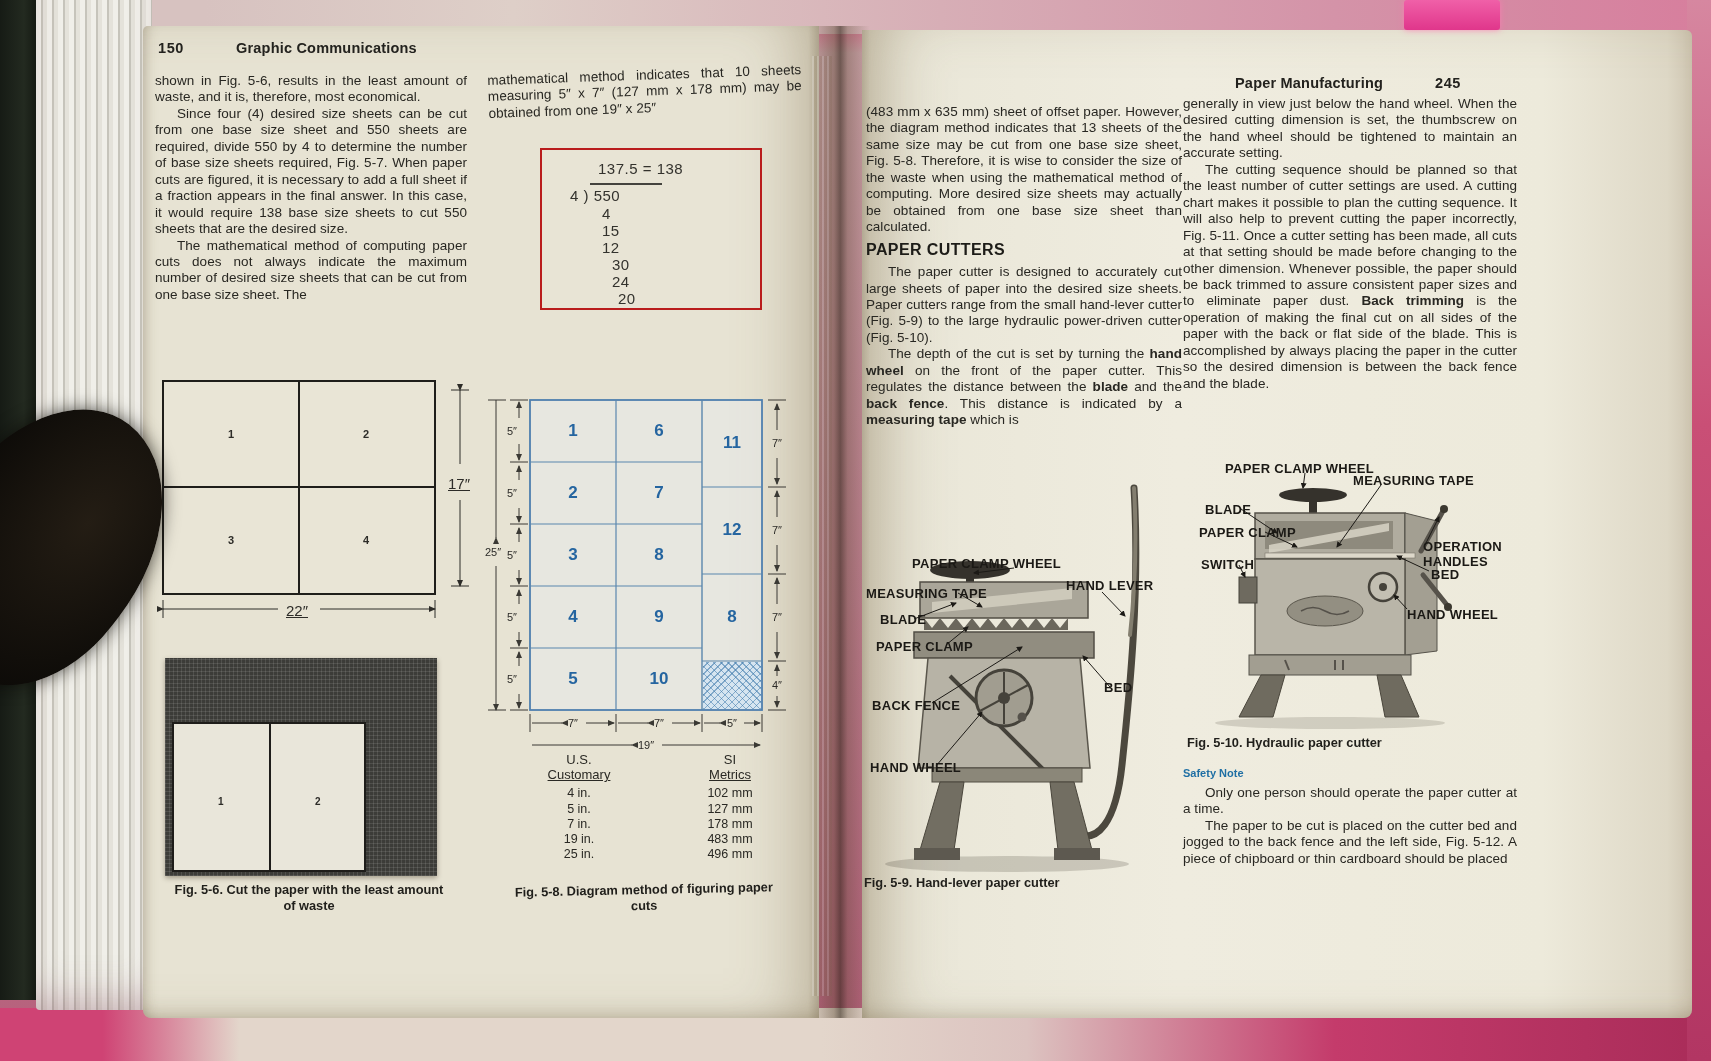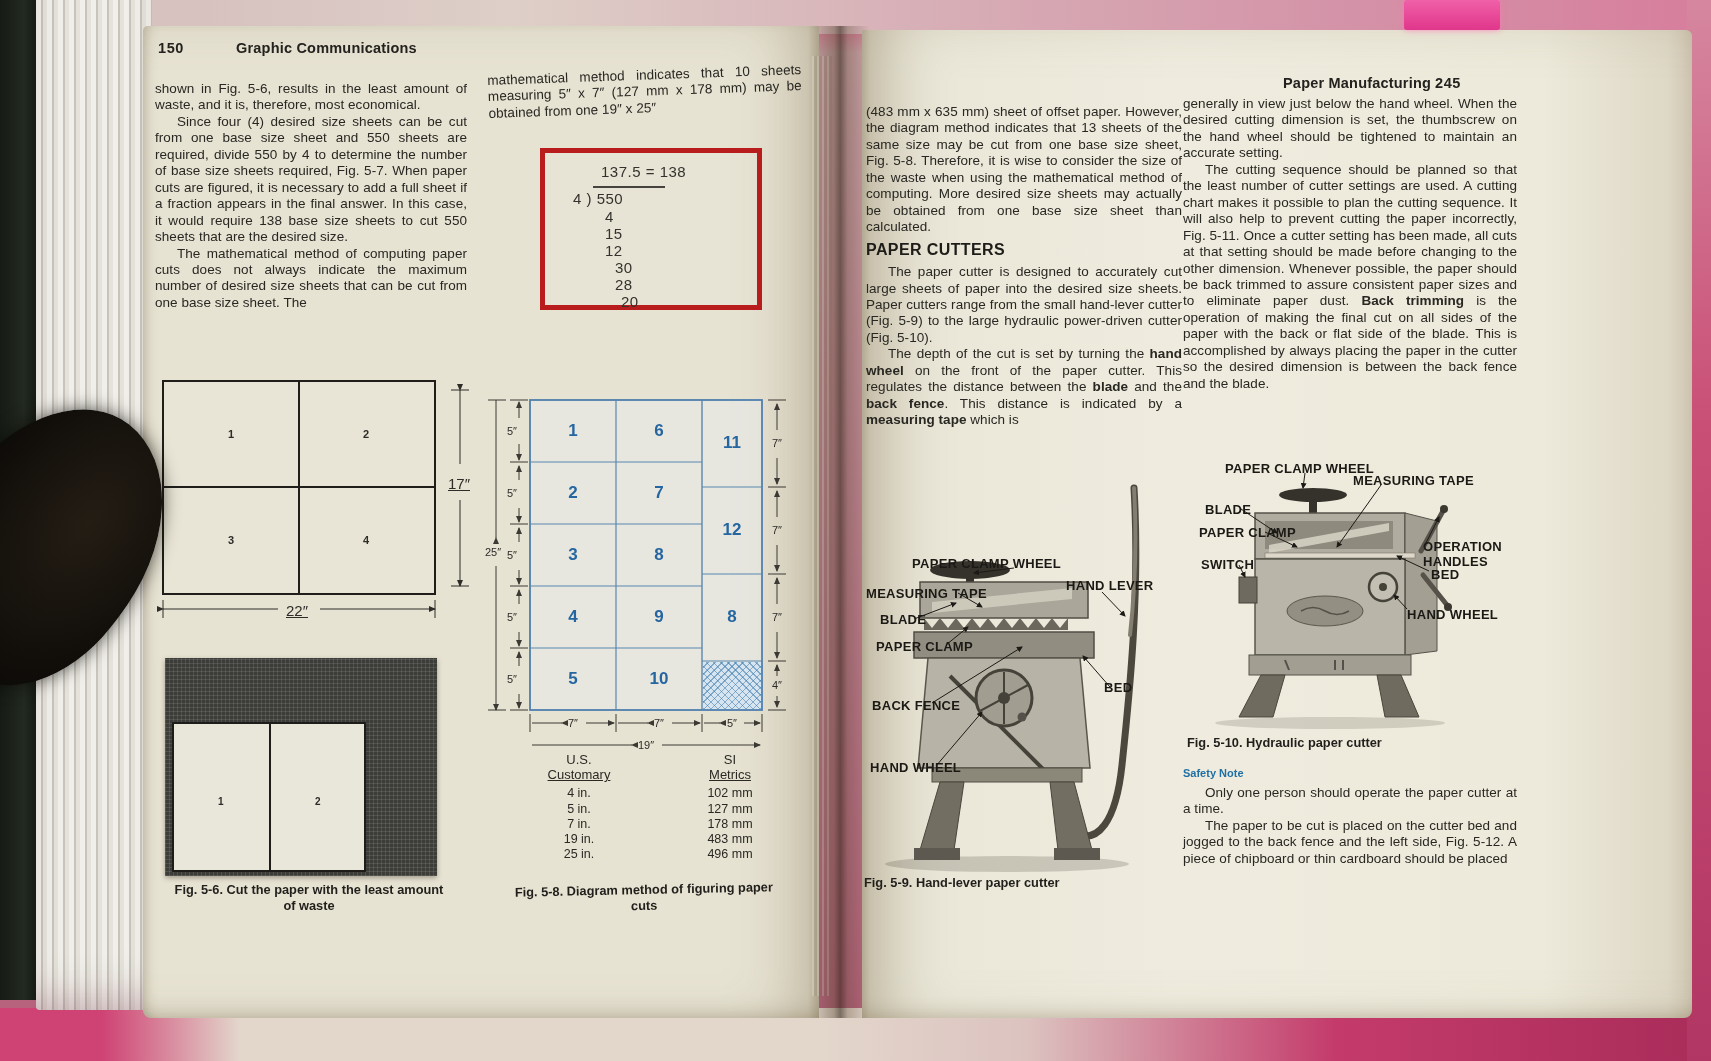--- a/index.html
+++ b/index.html
@@ -57,21 +57,21 @@
   .dimlab{position:absolute;font-size:15px;color:#2d2c28;background:transparent;text-decoration:underline;}
   .cellnum-bk{position:absolute;font-size:11px;font-weight:bold;color:#2d2c28;}
   .f58num{position:absolute;font-size:17px;font-weight:bold;color:#2565a0;transform:translate(-50%,-50%);}
   .f58dim{position:absolute;font-size:11px;color:#2c2b28;transform:translate(-50%,-50%);}
   .darkwaste{position:absolute;background-color:#3c3c38;
       background-image:repeating-linear-gradient(0deg,rgba(255,255,255,.10) 0 1px,transparent 1px 4px),
                        repeating-linear-gradient(90deg,rgba(255,255,255,.10) 0 1px,transparent 1px 4px);
       box-shadow:0 2px 5px rgba(60,50,30,.4);}
   .whitecell{position:absolute;background:#e9e6da;border:2px solid #1e1d1a;}
 
-  .div-box{position:absolute;border:5px solid #b91c1c;background:rgba(255,255,255,.06);}
+  .div-box{position:absolute;border:2px solid #b91c1c;background:rgba(255,255,255,.06);}
   .div-line{position:absolute;font-size:15px;color:#33322d;letter-spacing:.5px;}
   .div-bar{position:absolute;height:2px;background:#44433e;}
 
   .convcol{position:absolute;font-size:12.5px;color:#2a2924;text-align:center;line-height:15.2px;}
   .convcol .hdr{font-size:13px;}
   .convcol .hdr2{font-size:13px;text-decoration:underline;margin-bottom:4px;}
 
   .mlabel{position:absolute;font-size:13px;font-weight:bold;letter-spacing:.3px;color:#1b1915;white-space:nowrap;}
   .bluehatch{position:absolute;background-color:#d6e5f0;
       background-image:repeating-linear-gradient(45deg,rgba(60,120,170,.55) 0 1px,transparent 1px 5px),
@@ -85,21 +85,21 @@
   <div class="bg-top"></div>
   <div class="bg-bottom"></div>
   <div class="bg-right"></div>
   <div class="cover-left"></div>
   <div class="page-stack"></div>
 
   <div class="left-page">
     <div class="pgnum" style="left:15px;top:14px;">150</div>
     <div class="runhead" style="left:93px;top:14px;">Graphic Communications</div>
 
-    <div class="col" style="left:12px;top:47px;width:312px;margin-top:8px;">
+    <div class="col" style="left:12px;top:47px;width:312px;">
       <p>shown in Fig. 5-6, results in the least amount of waste, and it is, therefore, most economical.</p>
       <p class="ind">Since four (4) desired size sheets can be cut from one base size sheet and 550 sheets are required, divide 550 by 4 to determine the number of base size sheets required, Fig. 5-7. When paper cuts are figured, it is necessary to add a full sheet if a fraction appears in the final answer. In this case, it would require 138 base size sheets to cut 550 sheets that are the desired size.</p>
       <p class="ind">The mathematical method of computing paper cuts does not always indicate the maximum number of desired size sheets that can be cut from one base size sheet. The</p>
     </div>
 
     <div class="figbox" style="left:5px;top:350px;width:330px;height:262px;">
       <svg width="330" height="262">
         <defs>
           <marker id="arB" markerWidth="7" markerHeight="7" refX="6" refY="3" orient="auto">
               <path d="M0,0L7,3L0,6z" fill="#2d2c28"></path>
@@ -143,21 +143,21 @@
     </div>
 
     <div class="div-box" style="left:397px;top:122px;width:222px;height:162px;">
       <div class="div-line" style="left:56px;top:10px;">137.5 = 138</div>
       <div class="div-bar" style="left:48px;top:33px;width:72px;"></div>
       <div class="div-line" style="left:28px;top:37px;">4 ) 550</div>
       <div class="div-line" style="left:60px;top:55px;">4</div>
       <div class="div-line" style="left:60px;top:72px;">15</div>
       <div class="div-line" style="left:60px;top:89px;">12</div>
       <div class="div-line" style="left:70px;top:106px;">30</div>
-      <div class="div-line" style="left:70px;top:123px;">28</div>
+      <div class="div-line" style="left:70px;top:123px;">24</div>
       <div class="div-line" style="left:76px;top:140px;">20</div>
     </div>
 
     <div class="figbox" style="left:339px;top:362px;width:336px;height:372px;">
       <svg width="336" height="372">
         <defs>
           <marker id="arD" markerWidth="7" markerHeight="7" refX="6" refY="3" orient="auto">
               <path d="M0,0L7,3L0,6z" fill="#3a3934"></path>
             </marker>
         </defs>
@@ -277,21 +277,21 @@
         <div>496 mm</div>
       </div>
     </div>
     <div class="caption" style="left:342px;top:856px;width:318px;transform:rotate(-1.2deg);">
       <div>Fig. 5-8. Diagram method of figuring paper</div>
       <div>cuts</div>
     </div>
   </div>
 
   <div class="right-page">
-    <div class="runhead" style="left:373px;top:45px;margin-left:48px;">Paper Manufacturing</div>
+    <div class="runhead" style="left:373px;top:45px;">Paper Manufacturing</div>
     <div class="pgnum" style="left:573px;top:45px;">245</div>
 
     <div class="col" style="left:4px;top:74px;width:316px;">
       <p>(483 mm x 635 mm) sheet of offset paper. However, the diagram method indicates that 13 sheets of the same size may be cut from one base size sheet, Fig. 5-8. Therefore, it is wise to consider the size of the waste when using the mathematical method of computing. More desired size sheets may actually be obtained from one base size sheet than calculated.</p>
       <p style="margin:6px 0 5px;"><span class="heading" style="position:static;">PAPER CUTTERS</span></p>
       <p class="ind">The paper cutter is designed to accurately cut large sheets of paper into the desired size sheets. Paper cutters range from the small hand-lever cutter (Fig. 5-9) to the large hydraulic power-driven cutter (Fig. 5-10).</p>
       <p class="ind"><span>The depth of the cut is set by turning the </span><span class="bterm">hand wheel</span><span> on the front of the paper cutter. This regulates the distance between the </span><span class="bterm">blade</span><span> and the </span><span class="bterm">back fence</span><span>. This distance is indicated by a </span><span class="bterm">measuring tape</span><span> which is</span></p>
     </div>
 
     <div class="col" style="left:321px;top:66px;width:334px;">

